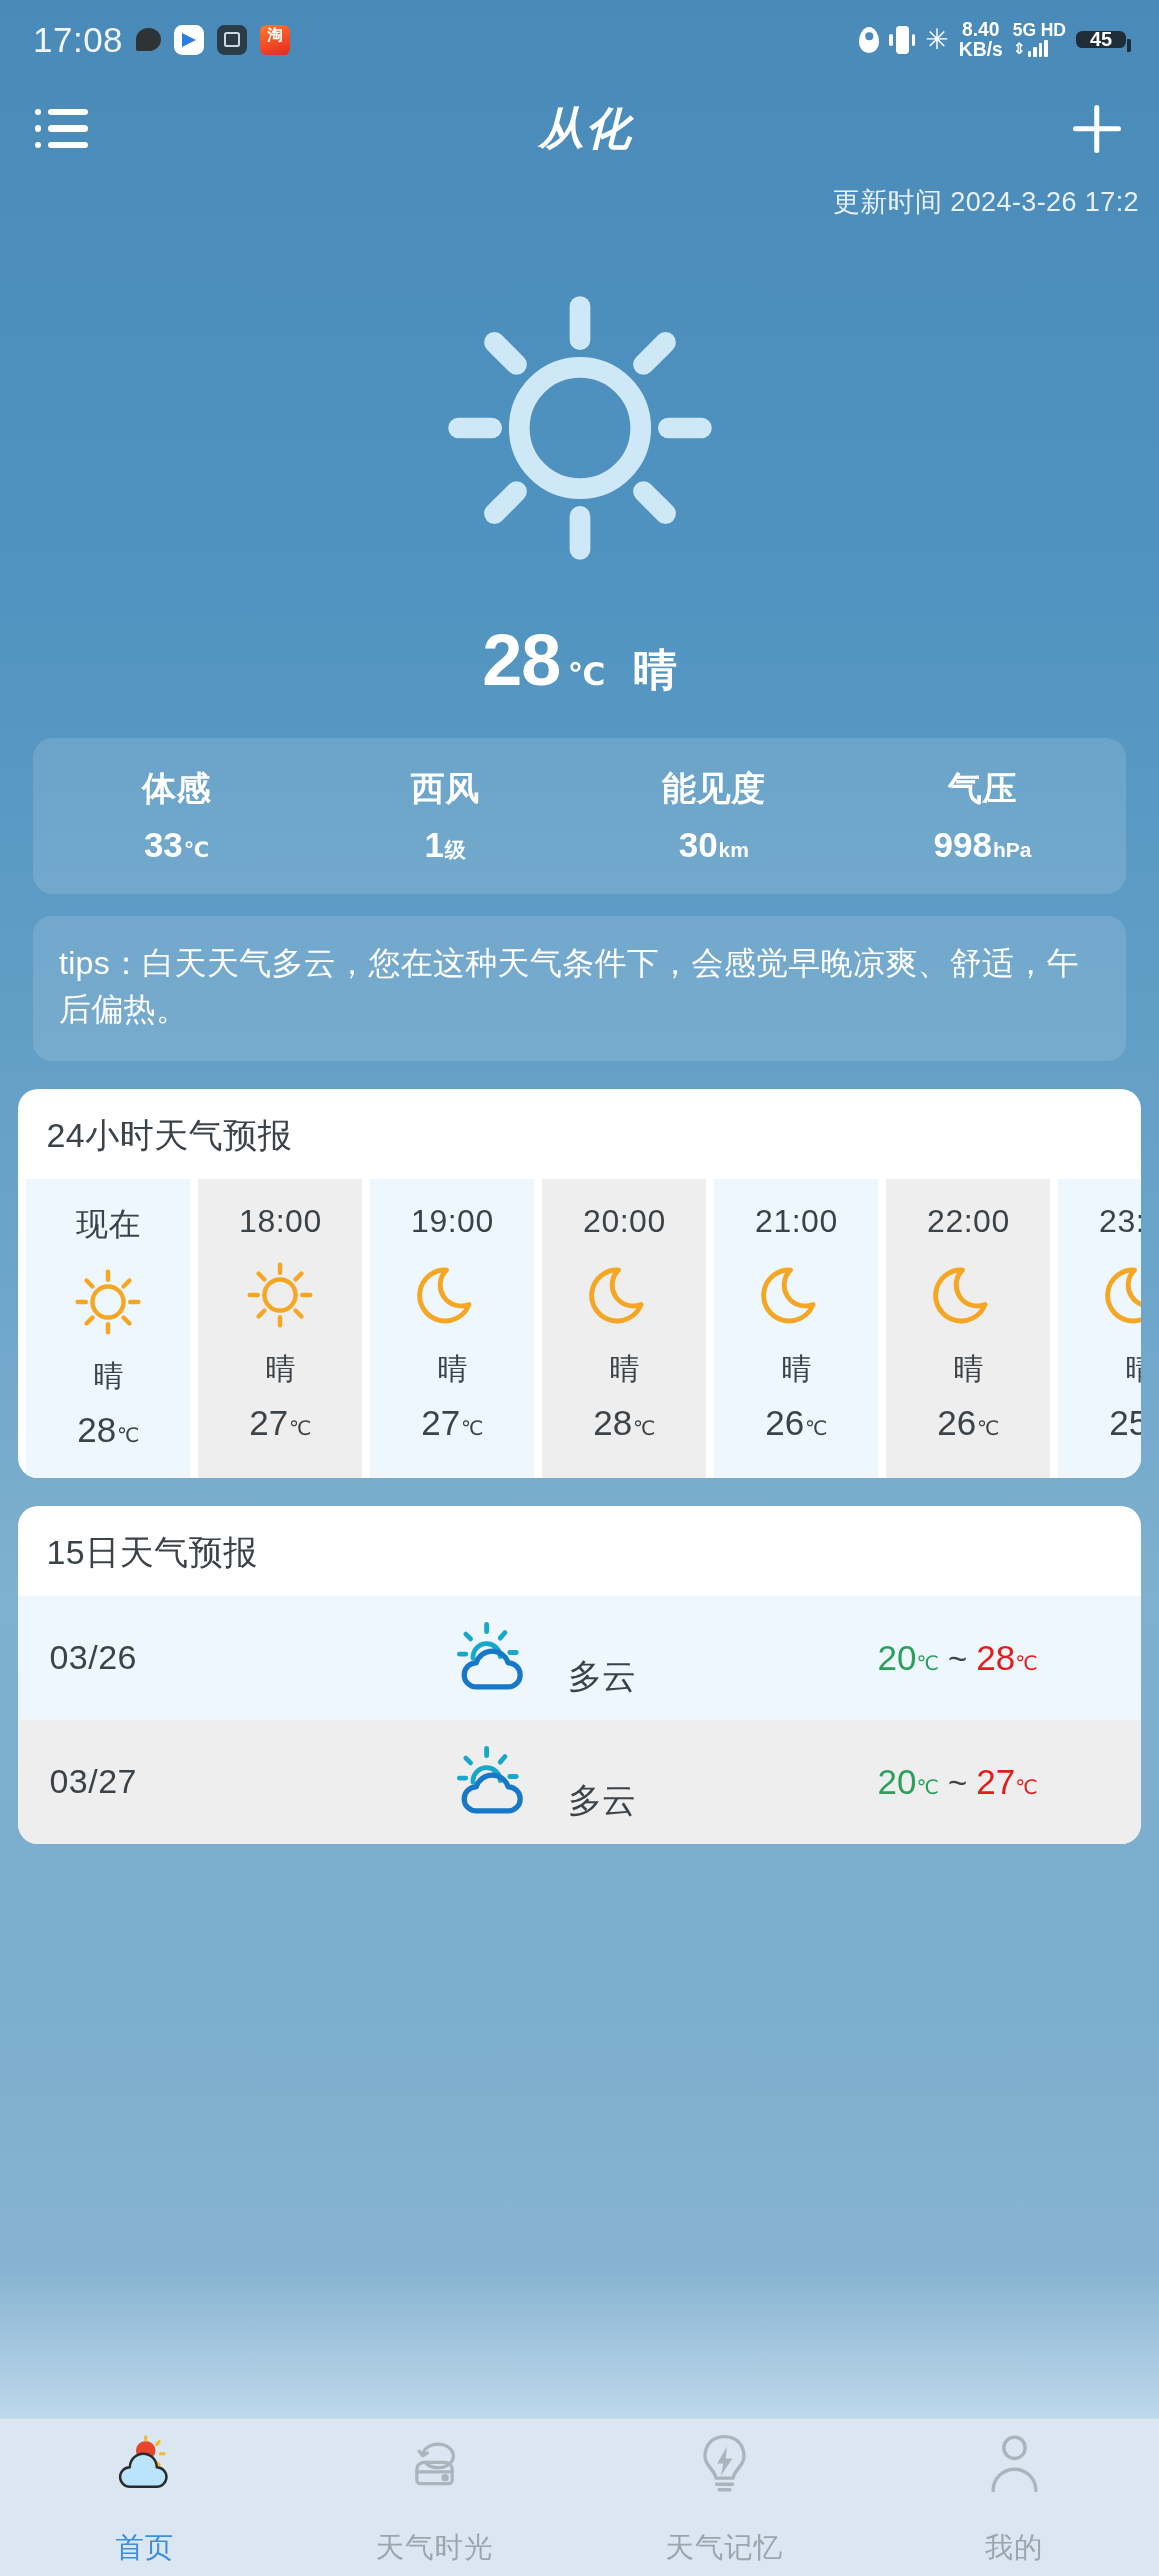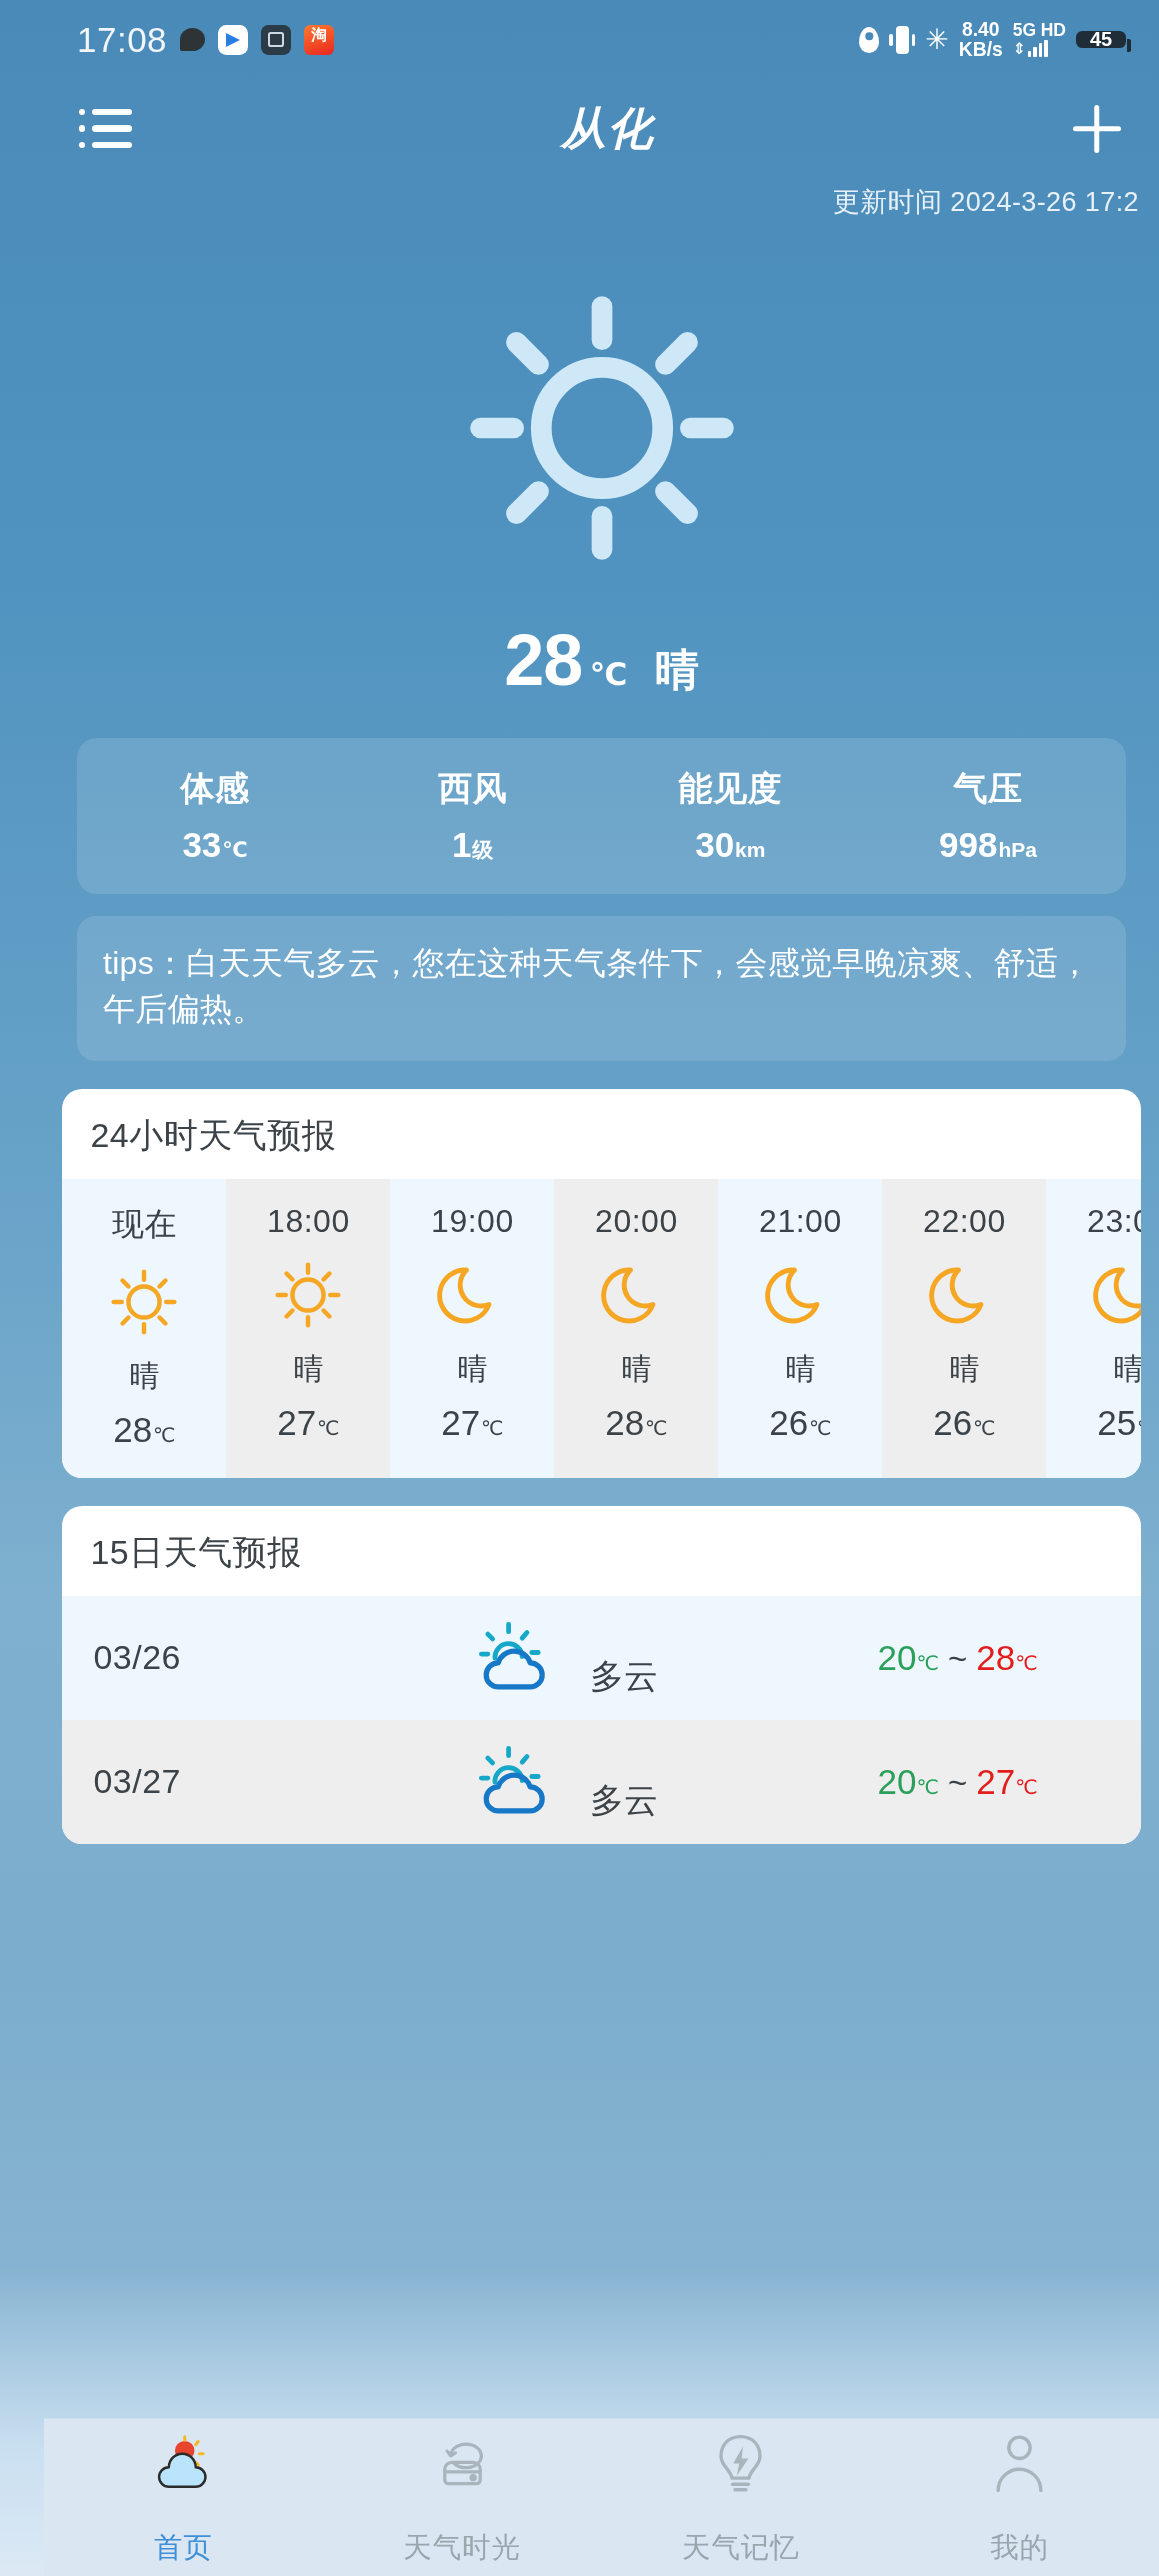--- a/index.html
+++ b/index.html
@@ -6,21 +6,21 @@
   html,body { width:1159px; height:2576px; }
   body {
     font-family:"Liberation Sans","DejaVu Sans",sans-serif;
     background:#4a8ab8;
     overflow:hidden;
   }
   .phone {
     position:relative;
     width:1159px; height:2576px;
     background:linear-gradient(180deg,#4a8ab8 0%,#5093c0 22%,#6aa4c9 48%,#7fb0cf 62%,#7cadcd 76%,#86b3d1 88%,#c9dff0 95%,#dce9f5 100%);
-    display:flex; flex-direction:column;padding-left:44px;
+    display:flex; flex-direction:column;
   }
 
   
   .statusbar {
     height:79px; flex:0 0 79px;
     display:flex; align-items:center;
     padding:0 33px;
     color:#ffffff;
   }
   .sb-left { display:flex; align-items:center; gap:13px; }
@@ -88,21 +88,21 @@
     border-radius:18.4px;padding:24px 26px 28px 26px;
     font-size:32px;line-height:1.45;color:#ffffff;letter-spacing:0.3px;
   }
 
   
   .card { margin:28px 18.4px 0 18.4px;background:#ffffff;border-radius:20px;overflow:hidden;}
   .card-title { font-size:34px;color:#3c4348;padding:24px 28px 20px 28px;letter-spacing:0.5px;}
 
   
   .hours { display:flex;overflow:hidden;}
-  .hour { flex:0 0 164px;display:flex;flex-direction:column;align-items:center;padding:24px 0 28px 0;}
+  .hour { flex:0 0 164px;display:flex;flex-direction:column;align-items:center;padding:24px 0 28px 0;margin-left:8px;}
   .hour.alt { background:#eeeeee; }
   .hour.norm { background:#eef7fd; }
   .h-time { font-size:32px;color:#3c4348;letter-spacing:0.5px;}
   .h-icon { height:85px;display:flex;align-items:center;justify-content:center;margin:13px 0 7.4px 0;}
   .h-desc { font-size:30px;color:#3c4348;margin-top:3.7px;}
   .h-temp { font-size:35px;color:#3c4348;margin-top:13px;display:flex;align-items:baseline;}
   .h-temp small { font-size:20px;margin-left:0.9px;}
 
   
   .days { display:flex;flex-direction:column;}

